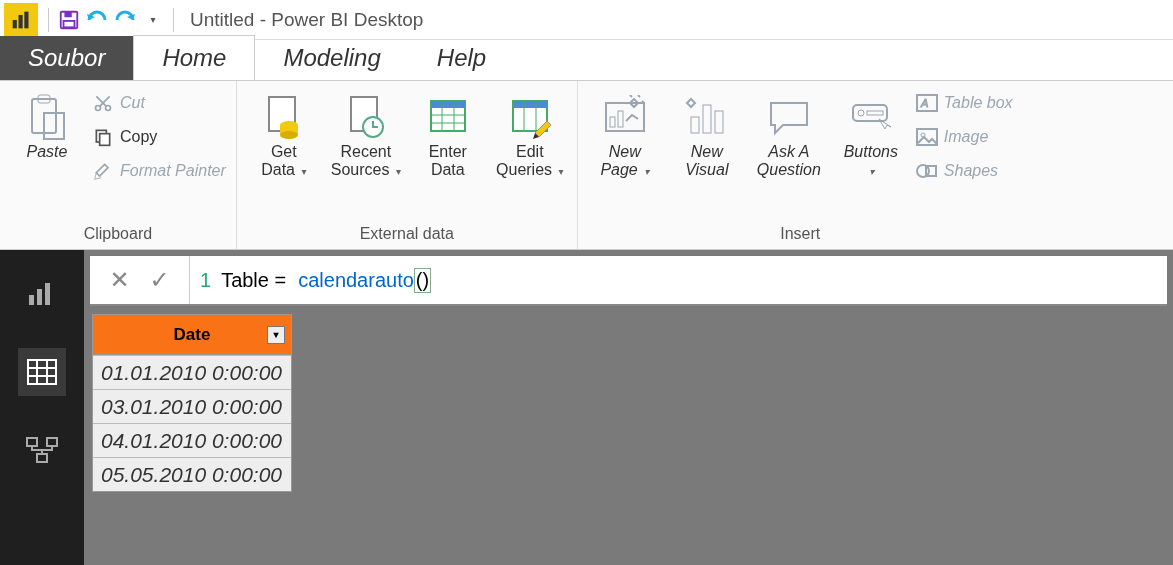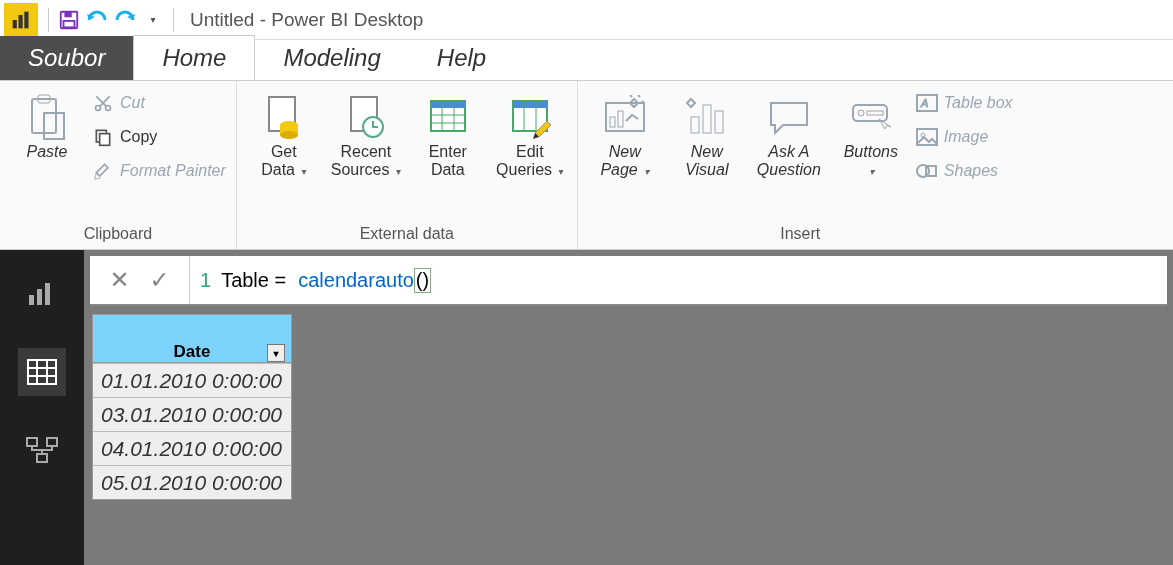--- a/index.html
+++ b/index.html
@@ -44,21 +44,21 @@
 
 .main { flex: 1; background: #7a7a7a; display: flex; flex-direction: column; }
 .formula-row { background: #fff; height: 50px; display: flex; align-items: center; border-bottom: 2px solid #888; margin: 6px 6px 0 6px; }
 .fx-btns { width: 100px; display: flex; align-items: center; justify-content: center; gap: 20px; border-right: 1px solid #ccc; height: 100%; }
 .fx-area { flex: 1; display: flex; align-items: center; font-family: Consolas, monospace; font-size: 20px; padding: 0 10px; }
 .ln { color: #2a7; margin-right: 10px; }
 .kw { color: #0066cc; margin-left: 12px; }
 .par { border: 1px solid #8a8; padding: 0 1px; }
 
 .grid { margin: 8px 0 0 8px; width: 200px; border: 1px solid #999; background: #fff; }
-.grid-head { background: #7dd3fc; display: flex; align-items: flex-end; justify-content: center; height: 48px; font-weight: 600; font-size: 17px; position: relative; border-bottom: 1px solid #999;}
+.grid-head { background: #f97316; display: flex; align-items: center; justify-content: center; height: 40px; font-weight: 600; font-size: 17px; position: relative; border-bottom: 1px solid #999;}
 .grid-head .dd { position: absolute; right: 6px; width: 18px; height: 18px; border: 1px solid #777; background: #eee; display:flex; align-items:center; justify-content:center; font-size:10px; }
 .grid-row { height: 34px; border-top: 1px solid #bbb; display: flex; align-items: center; padding: 0 8px; font-style: italic; color: #333; font-size: 21px; background:#eee; }
 </style>
 </head>
 <body>
 
 <div class="titlebar">
   <div class="app-icon">
     <svg viewBox="0 0 24 24">
         <rect x="2" y="12" width="5" height="10" fill="#333"></rect>
@@ -322,16 +322,16 @@
     </div>
 
     <div class="grid">
       <div class="grid-head">
         <span>Date</span>
         <span class="dd">▾</span>
       </div>
       <div class="grid-row">01.01.2010 0:00:00</div>
       <div class="grid-row">03.01.2010 0:00:00</div>
       <div class="grid-row">04.01.2010 0:00:00</div>
-      <div class="grid-row">05.01.2010 0:00:00</div>
+      <div class="grid-row">05.05.2010 0:00:00</div>
     </div>
   </div>
 </div>
 
 </body></html>

